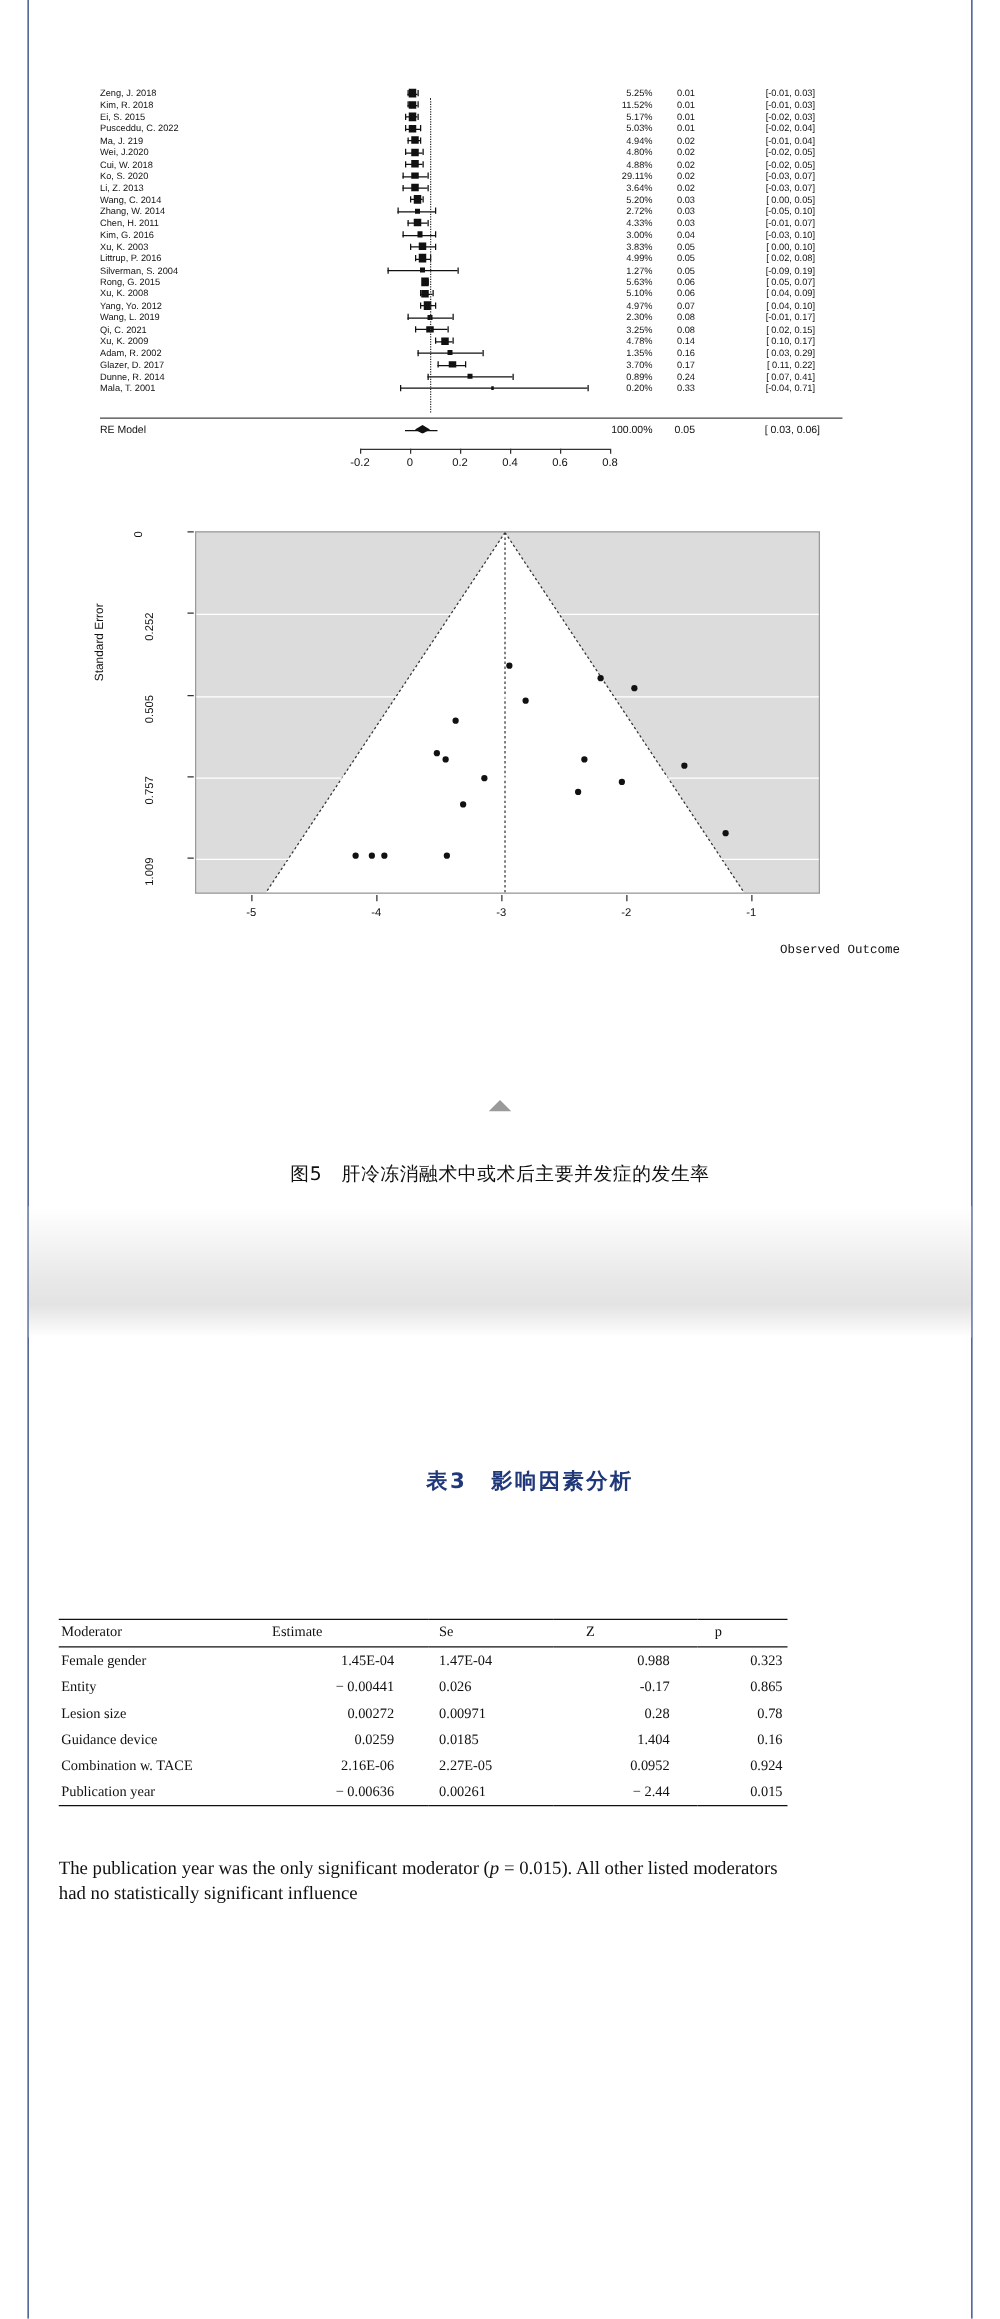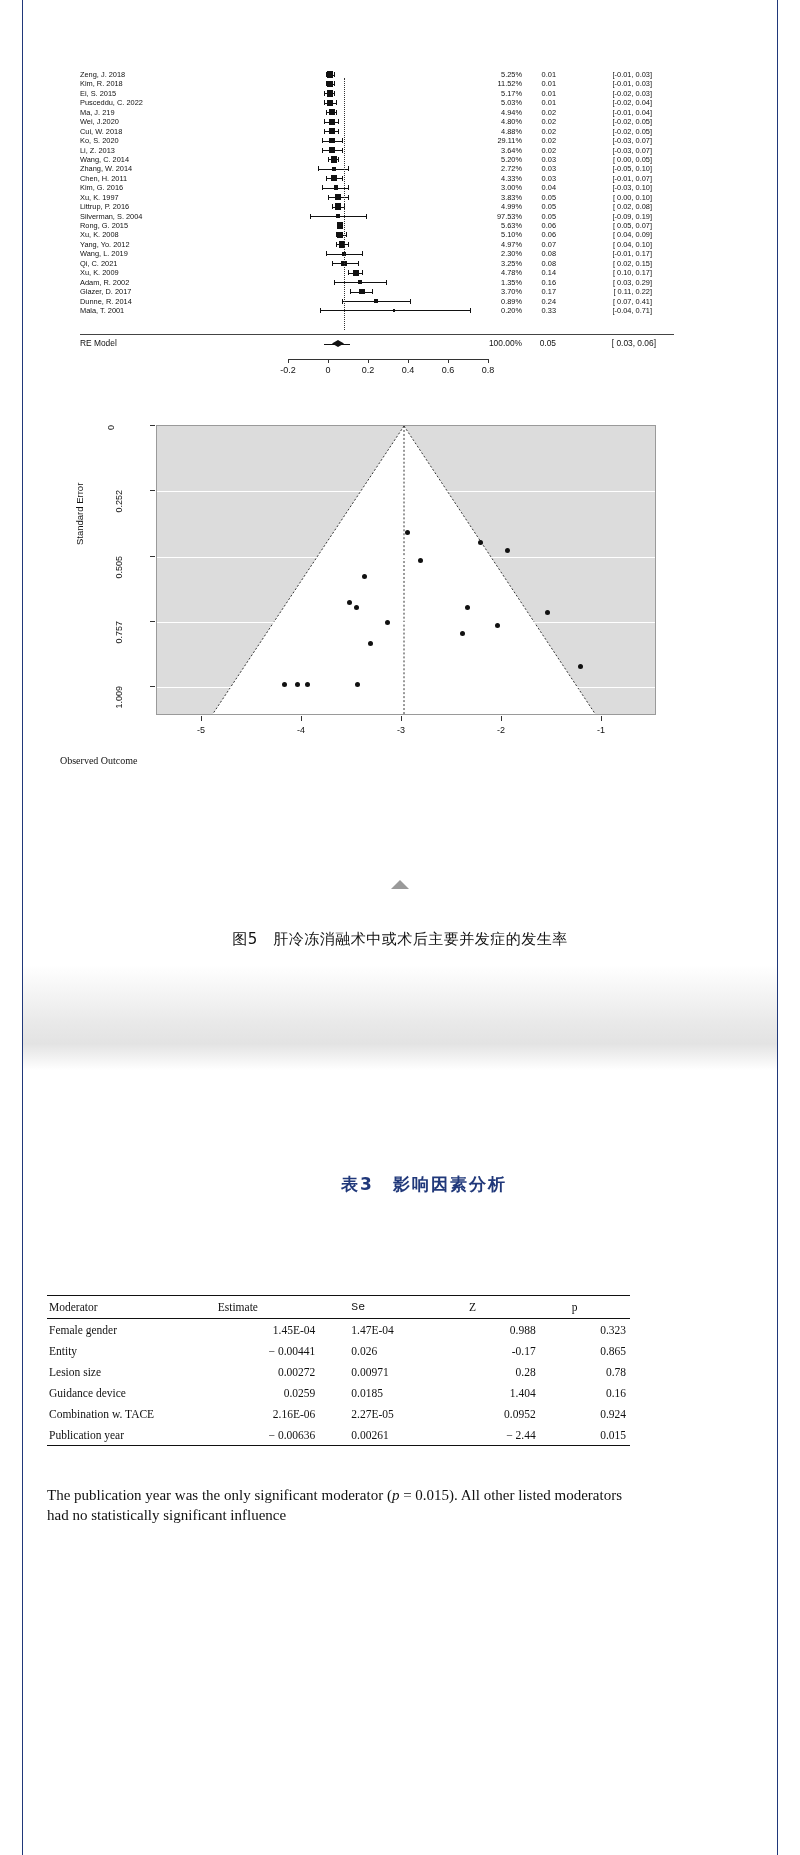--- a/index.html
+++ b/index.html
@@ -86,22 +86,22 @@
     position:absolute;font-family:"Liberation Sans", sans-serif;font-size:9px;color:#111;
     transform-origin:right center;white-space:nowrap;
   }
   .y-tickmark{position:absolute;height:0;border-top:1px solid #333;width:5px;}
   .x-tick{
     position:absolute;font-family:"Liberation Sans", sans-serif;font-size:9px;color:#111;
     transform:translateX(-50%);white-space:nowrap;
   }
   .x-tickmark{position:absolute;width:0;border-left:1px solid #333;height:5px;}
   .x-lab{
-    position:absolute;width:100%;text-align:left;top:330px;left:0;
-    font-family:Liberation Serif, serif;font-size:10px;color:#111;
+    position:absolute;width:100%;text-align:right;top:330px;left:0;
+    font-family:Liberation Mono, monospace;font-size:10px;color:#111;
   }
   
   .tri-marker{
     position:absolute;left:50%;top:880px;transform:translateX(-50%);
     width:0;height:0;border-left:9px solid transparent;border-right:9px solid transparent;
     border-bottom:9px solid #9a9a9a;
   }
   .fig-caption{
     position:absolute;left:0;top:930px;width:100%;text-align:center;
     font-family:"DejaVu Sans", sans-serif;font-size:15px;color:#111;
@@ -126,21 +126,21 @@
     font-weight:normal;padding:4px 2px 5px 2px;
     border-top:1px solid #111;border-bottom:1px solid #111;
   }
   tbody td{padding:4.5px 2px;}
   tbody tr:last-child td{border-bottom:1px solid #111;}
   .c-mod{text-align:left;width:200px;}
   .c-est{text-align:right;width:120px;padding-right:28px;}
   .c-se{text-align:left;width:110px;padding-left:8px;}
   .c-z{text-align:right;width:90px;padding-right:22px;}
   .c-p{text-align:right;width:70px;padding-right:4px;}
-  thead .c-se{text-align:left;padding-left:8px;font-family:Liberation Mono, monospace;}
+  thead .c-se{text-align:left;padding-left:8px;}
   thead .c-est{text-align:left;padding-left:6px;}
   thead .c-z{text-align:left;padding-left:26px;}
   thead .c-p{text-align:left;padding-left:14px;}
   .tbl-note{
     position:absolute;left:47px;top:1485px;width:583px;
     font-family:"Liberation Serif", serif;font-size:15px;color:#111;
     line-height:1.35;
   }
   .tbl-note i{font-style:italic;}
 </style>
@@ -275,42 +275,42 @@
         <span class="lbl">Kim, G. 2016</span>
         <span class="w">3.00%</span>
         <span class="est">0.04</span>
         <span class="ci">[-0.03, 0.10]</span>
         <div class="whisk" style="left: 242px; width: 26px; top: 4.5px;"></div>
         <div class="cap" style="left: 242px; top: 2px; height: 5px;"></div>
         <div class="cap" style="left: 268px; top: 2px; height: 5px;"></div>
         <div class="sq" style="width: 4.83801px; height: 4.83801px; left: 253.581px; top: 2.08099px;"></div>
       </div>
       <div class="frow">
-        <span class="lbl">Xu, K. 1997</span>
+        <span class="lbl">Xu, K. 2003</span>
         <span class="w">3.83%</span>
         <span class="est">0.05</span>
         <span class="ci">[ 0.00, 0.10]</span>
         <div class="whisk" style="left: 248px; width: 20px; top: 4.5px;"></div>
         <div class="cap" style="left: 248px; top: 2px; height: 5px;"></div>
         <div class="cap" style="left: 268px; top: 2px; height: 5px;"></div>
         <div class="sq" style="width: 5.45719px; height: 5.45719px; left: 255.271px; top: 1.7714px;"></div>
       </div>
       <div class="frow">
         <span class="lbl">Littrup, P. 2016</span>
         <span class="w">4.99%</span>
         <span class="est">0.05</span>
         <span class="ci">[ 0.02, 0.08]</span>
         <div class="whisk" style="left: 252px; width: 12px; top: 4.5px;"></div>
         <div class="cap" style="left: 252px; top: 2px; height: 5px;"></div>
         <div class="cap" style="left: 264px; top: 2px; height: 5px;"></div>
         <div class="sq" style="width: 6.32256px; height: 6.32256px; left: 254.839px; top: 1.33872px;"></div>
       </div>
       <div class="frow">
         <span class="lbl">Silverman, S. 2004</span>
-        <span class="w">97.53%</span>
+        <span class="w">1.27%</span>
         <span class="est">0.05</span>
         <span class="ci">[-0.09, 0.19]</span>
         <div class="whisk" style="left: 230px; width: 56px; top: 4.5px;"></div>
         <div class="cap" style="left: 230px; top: 2px; height: 5px;"></div>
         <div class="cap" style="left: 286px; top: 2px; height: 5px;"></div>
         <div class="sq" style="width: 3.54742px; height: 3.54742px; left: 256.226px; top: 2.72629px;"></div>
       </div>
       <div class="frow">
         <span class="lbl">Rong, G. 2015</span>
         <span class="w">5.63%</span>

